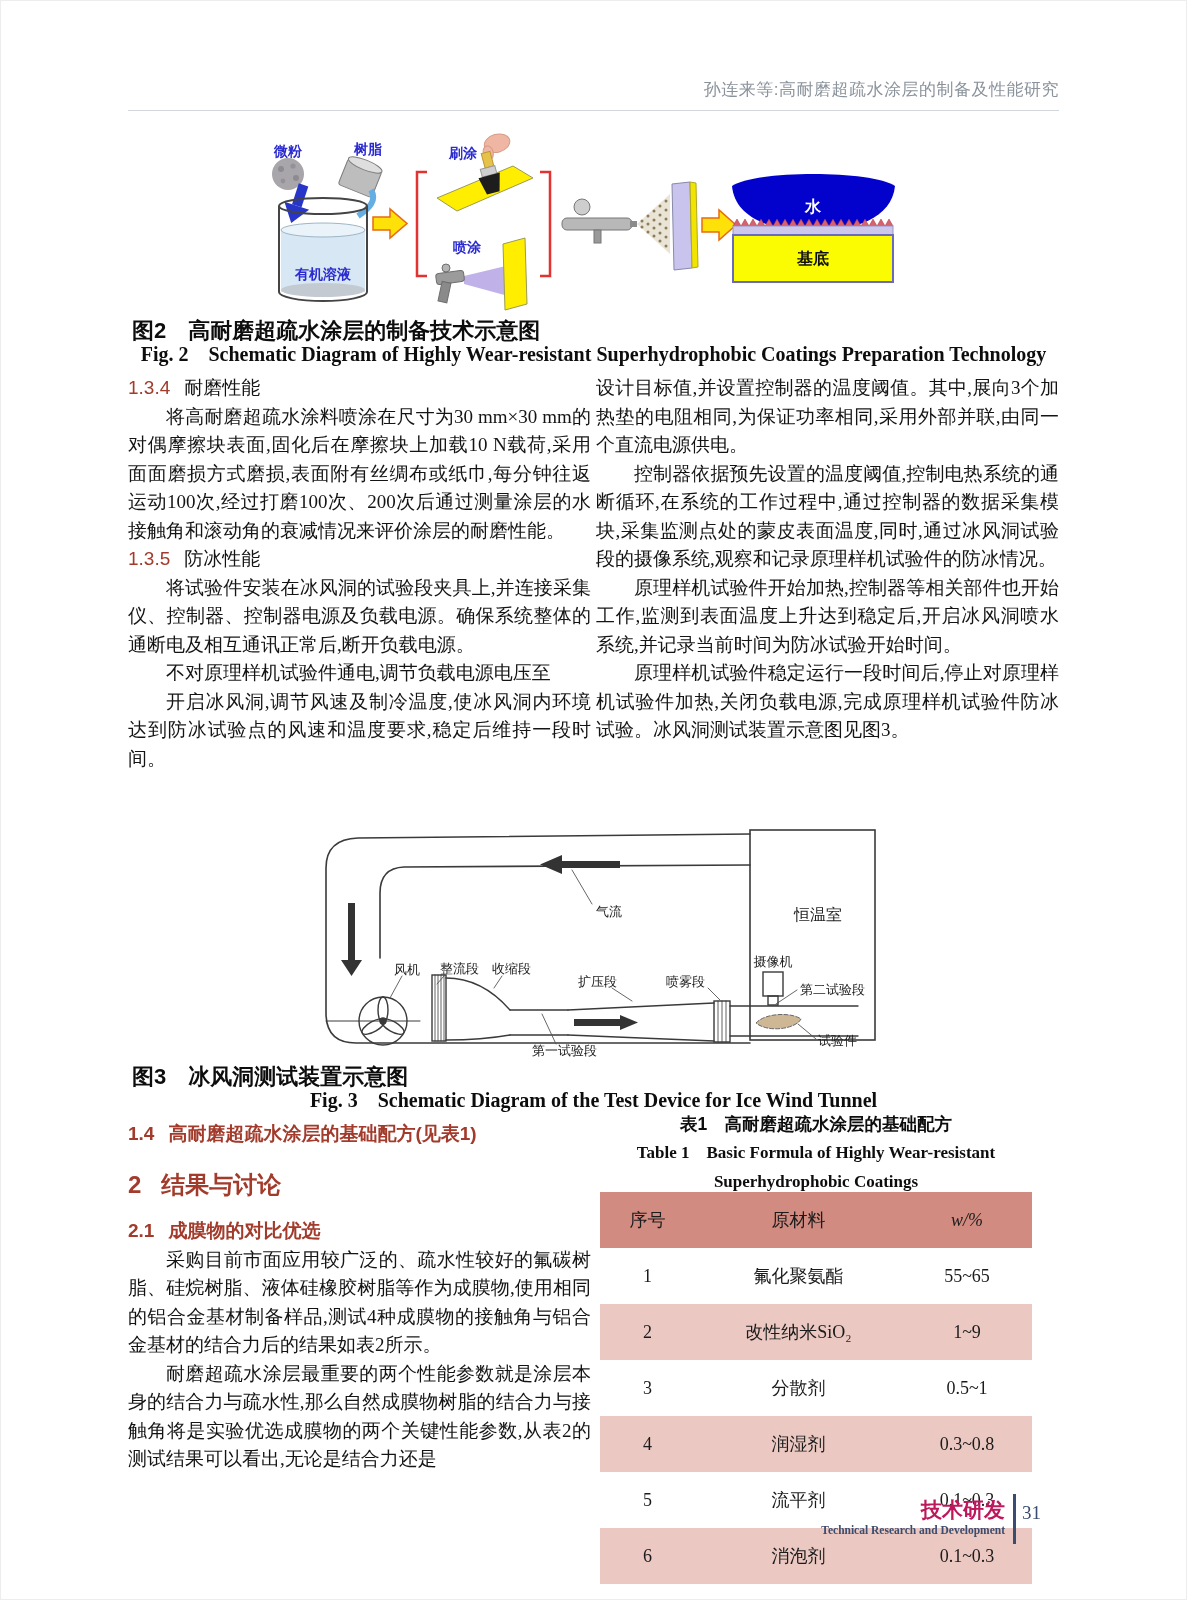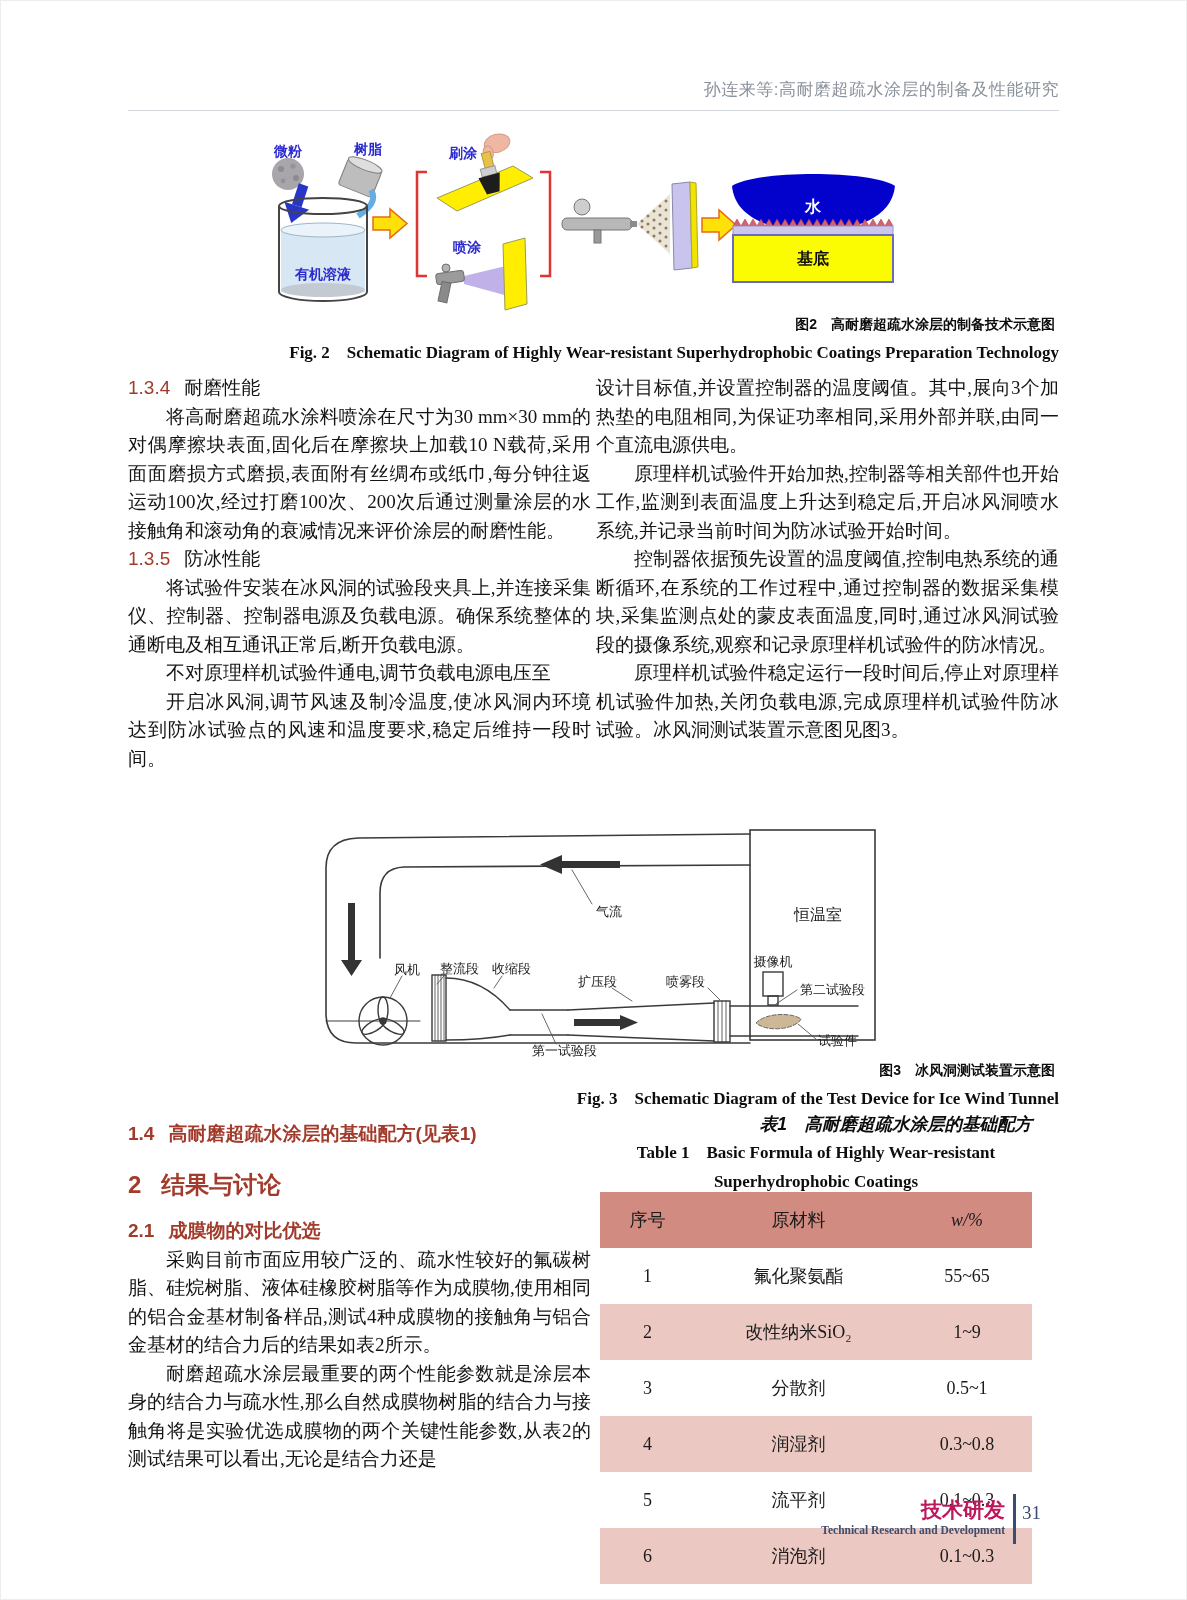--- a/index.html
+++ b/index.html
@@ -14,27 +14,27 @@
   
   .running-title {
     left:128px; top:78px; width:931px; text-align:right;
     font-family:"Liberation Sans","DejaVu Sans",sans-serif;
     font-size:17px; color:#8a929b; letter-spacing:.5px;
   }
   .header-rule { left:128px; top:110px; width:931px; height:1px; background:#d3d6da; }
 
   
   .cap-zh {
-    left:124px; width:931px; text-align:right;
+    left:132px; width:931px; text-align:left;
     font-family:"Liberation Sans","DejaVu Sans",sans-serif;
-    font-weight:700; font-size:14px; color:#0d0d0d;
+    font-weight:700; font-size:22px; color:#0d0d0d;
   }
   .cap-en {
-    left:128px; width:931px; text-align:right;
-    font-weight:700; font-size:17px; color:#0d0d0d;
+    left:128px; width:931px; text-align:center;
+    font-weight:700; font-size:20px; color:#0d0d0d;
   }
 
   
   .col {
     width:463px; font-size:19px; line-height:28.5px;
     text-align:justify; text-justify:inter-character;
   }
   .col p { text-indent:2em; }
   .col p.noindent { text-indent:0; }
 
@@ -48,23 +48,23 @@
     font-weight:700; color:#a23b2b; text-indent:0 !important;
   }
   .h-14 { font-size:19px; }
   .h-14 .num, .h-21 .num { margin-right:14px; }
   .h-2  { font-size:24px; }
   .h-2 .num { margin-right:20px; }
   .h-21 { font-size:19px; }
 
   
   .tbl-title-zh {
-    left:600px; top:1112px; width:432px; text-align:right;
+    left:600px; top:1112px; width:432px; text-align:center;
     font-family:"Liberation Sans","DejaVu Sans",sans-serif;
-    font-weight:700; font-size:17.5px; color:#0d0d0d;font-style:italic;
+    font-weight:700; font-size:17.5px; color:#0d0d0d;
   }
   .tbl-title-en {
     left:620px; top:1138px; width:392px; text-align:center;
     font-weight:700; font-size:17px; line-height:29px; color:#0d0d0d;
   }
   table.formula { left:600px; top:1192px; width:432px; border-collapse:collapse; }
   table.formula th, table.formula td {
     font-size:18px; text-align:center; padding:16px; height:27.5px;
     font-weight:normal; color:#1b1b1b;
   }
@@ -218,22 +218,22 @@
     <p class="h-sub"><span class="num">1.3.4</span><span>耐磨性能</span></p>
     <p>将高耐磨超疏水涂料喷涂在尺寸为30 mm×30 mm的对偶摩擦块表面,固化后在摩擦块上加载10 N载荷,采用面面磨损方式磨损,表面附有丝绸布或纸巾,每分钟往返运动100次,经过打磨100次、200次后通过测量涂层的水接触角和滚动角的衰减情况来评价涂层的耐磨性能。</p>
     <p class="h-sub"><span class="num">1.3.5</span><span>防冰性能</span></p>
     <p>将试验件安装在冰风洞的试验段夹具上,并连接采集仪、控制器、控制器电源及负载电源。确保系统整体的通断电及相互通讯正常后,断开负载电源。</p>
     <p>不对原理样机试验件通电,调节负载电源电压至</p>
     <p>开启冰风洞,调节风速及制冷温度,使冰风洞内环境达到防冰试验点的风速和温度要求,稳定后维持一段时间。</p>
   </div>
 
   <div class="abs col" style="left:596px; top:374px;">
     <p class="noindent">设计目标值,并设置控制器的温度阈值。其中,展向3个加热垫的电阻相同,为保证功率相同,采用外部并联,由同一个直流电源供电。</p>
+    <p>控制器依据预先设置的温度阈值,控制电热系统的通断循环,在系统的工作过程中,通过控制器的数据采集模块,采集监测点处的蒙皮表面温度,同时,通过冰风洞试验段的摄像系统,观察和记录原理样机试验件的防冰情况。</p>
     <p>原理样机试验件开始加热,控制器等相关部件也开始工作,监测到表面温度上升达到稳定后,开启冰风洞喷水系统,并记录当前时间为防冰试验开始时间。</p>
-    <p>控制器依据预先设置的温度阈值,控制电热系统的通断循环,在系统的工作过程中,通过控制器的数据采集模块,采集监测点处的蒙皮表面温度,同时,通过冰风洞试验段的摄像系统,观察和记录原理样机试验件的防冰情况。</p>
     <p>原理样机试验件稳定运行一段时间后,停止对原理样机试验件加热,关闭负载电源,完成原理样机试验件防冰试验。冰风洞测试装置示意图见图3。</p>
   </div>
 
   <div class="abs" style="left:310px; top:808px;">
     <svg width="580" height="250" viewBox="0 0 580 250" stroke-linecap="round">
 
       <rect x="440" y="22" width="125" height="210" fill="none" stroke="#3a3a3a" stroke-width="1.6"></rect>
       <text class="fig-label-big" x="508" y="112" text-anchor="middle">恒温室</text>
 
       <g fill="none" stroke="#3a3a3a" stroke-width="1.6">

